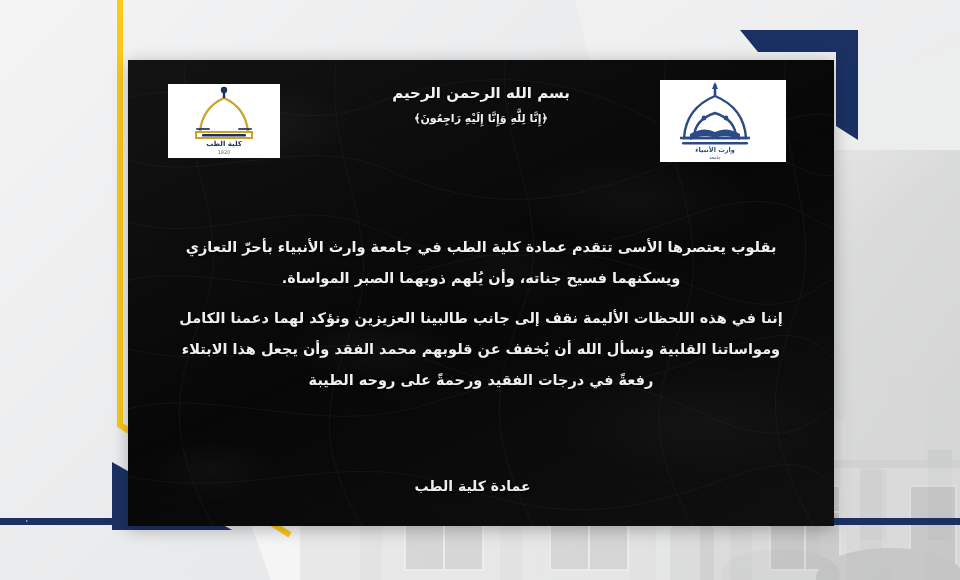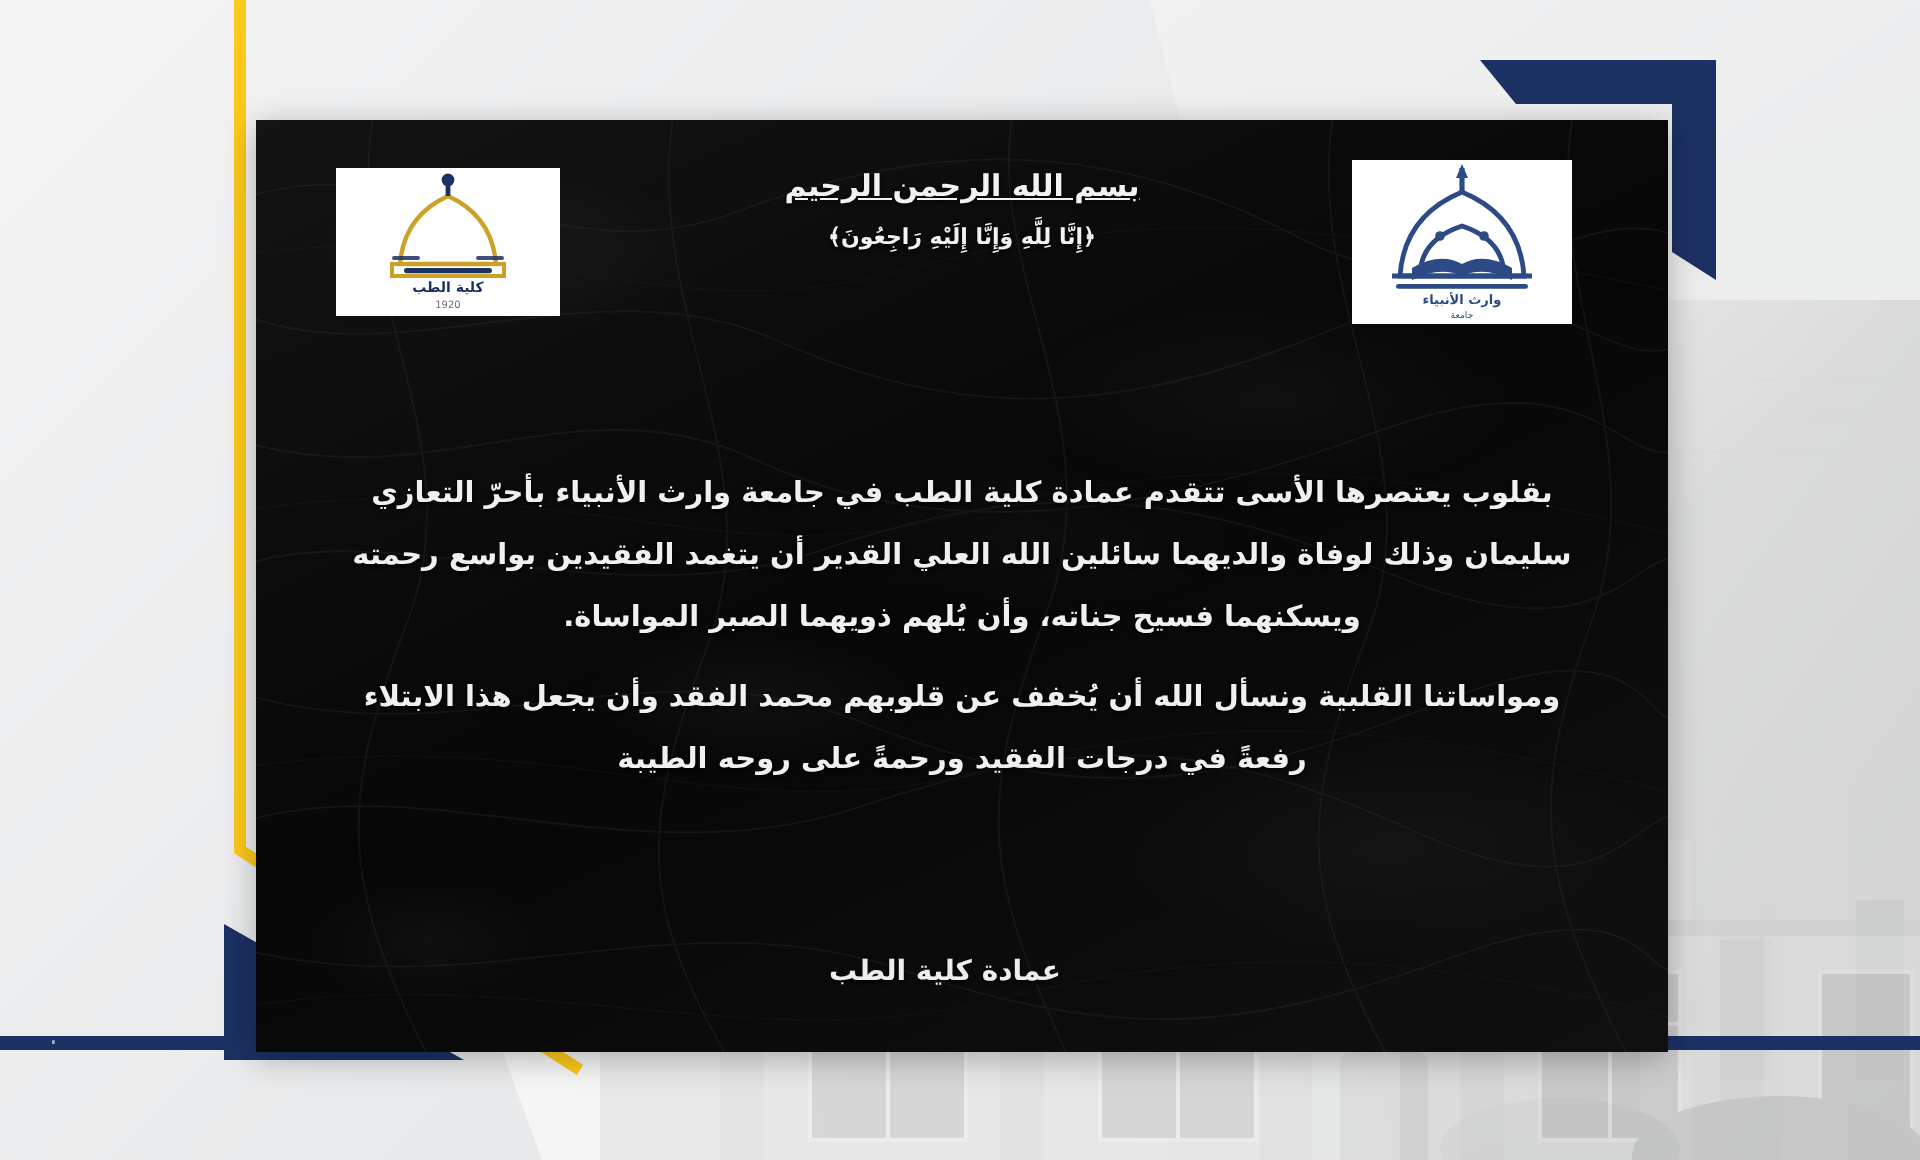--- a/index.html
+++ b/index.html
@@ -119,40 +119,39 @@
   }
   .logo-box {
     position: absolute;
     background: #ffffff;
     display: flex;
     align-items: center;
     justify-content: center;
   }
   #logo-university {
     right: 48px; top: 20px;
-    width: 110px; height: 82px; justify-content: flex-end;
+    width: 126px; height: 82px; justify-content: flex-end;
   }
   #logo-medicine {
     left: 40px; top: 24px;
     width: 112px; height: 74px;
   }
   #basmala-block {
     position: absolute;
     left: 0; right: 0;
     top: 24px;
     text-align: center;
     color: #f2f2f2;
   }
   #basmala-line {
     font-size: 15px;
     font-weight: bold;
     letter-spacing: 0.4px;
     margin-bottom: 10px;
     text-shadow: 0 1px 2px rgba(0,0,0,0.8);
-    text-decoration: underline;
   }
   #verse-line {
     font-size: 11px;
     font-weight: bold;
     text-shadow: 0 1px 2px rgba(0,0,0,0.8);
   }
 
   
   #card-body {
     position: absolute;
@@ -377,27 +376,27 @@
     <div id="basmala-block">
       <div id="basmala-line">بسم الله الرحمن الرحيم</div>
       <div id="verse-line">﴿إِنَّا لِلَّهِ وَإِنَّا إِلَيْهِ رَاجِعُونَ﴾</div>
     </div>
   </div>
 
   <div id="card-body">
 
     <div class="body-paragraph">
       <div class="body-line">بقلوب يعتصرها الأسى تتقدم عمادة كلية الطب في جامعة وارث الأنبياء بأحرّ التعازي</div>
-      <div class="body-line">سليمان وذلك لوفاة والديهما سائلين الله العلي القدير أن يتغمد الفقيدين بواسع رحمته</div>
       <div class="body-line">ويسكنهما فسيح جناته، وأن يُلهم ذويهما الصبر المواساة.</div>
     </div>
 
     <div class="para-gap"></div>
 
     <div class="body-paragraph">
+      <div class="body-line">إننا في هذه اللحظات الأليمة نقف إلى جانب طالبينا العزيزين ونؤكد لهما دعمنا الكامل</div>
       <div class="body-line">ومواساتنا القلبية ونسأل الله أن يُخفف عن قلوبهم محمد الفقد وأن يجعل هذا الابتلاء</div>
       <div class="body-line">رفعةً في درجات الفقيد ورحمةً على روحه الطيبة</div>
     </div>
   </div>
 
   <div id="signature-line">عمادة كلية الطب</div>
 </div>
 
 <svg id="uowa-logo" viewBox="0 0 92 78">
   <g fill="#a8adb2" font-family="'DejaVu Serif', serif" font-weight="normal">

